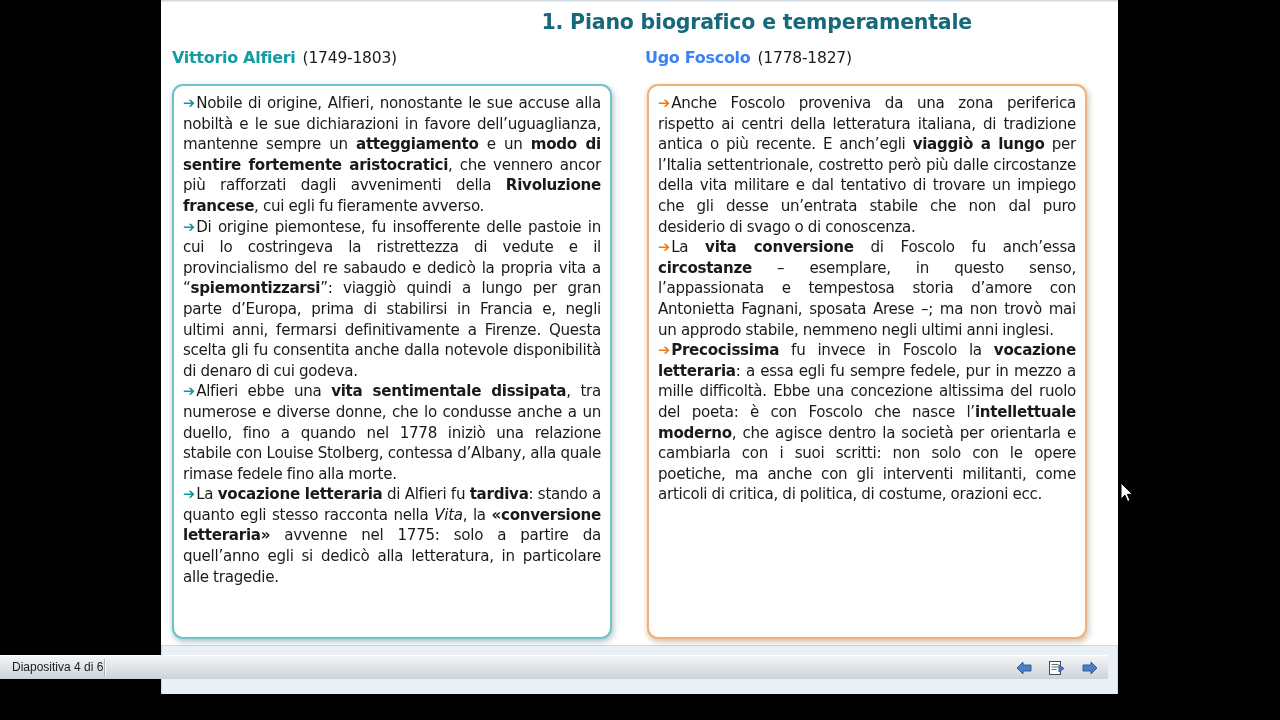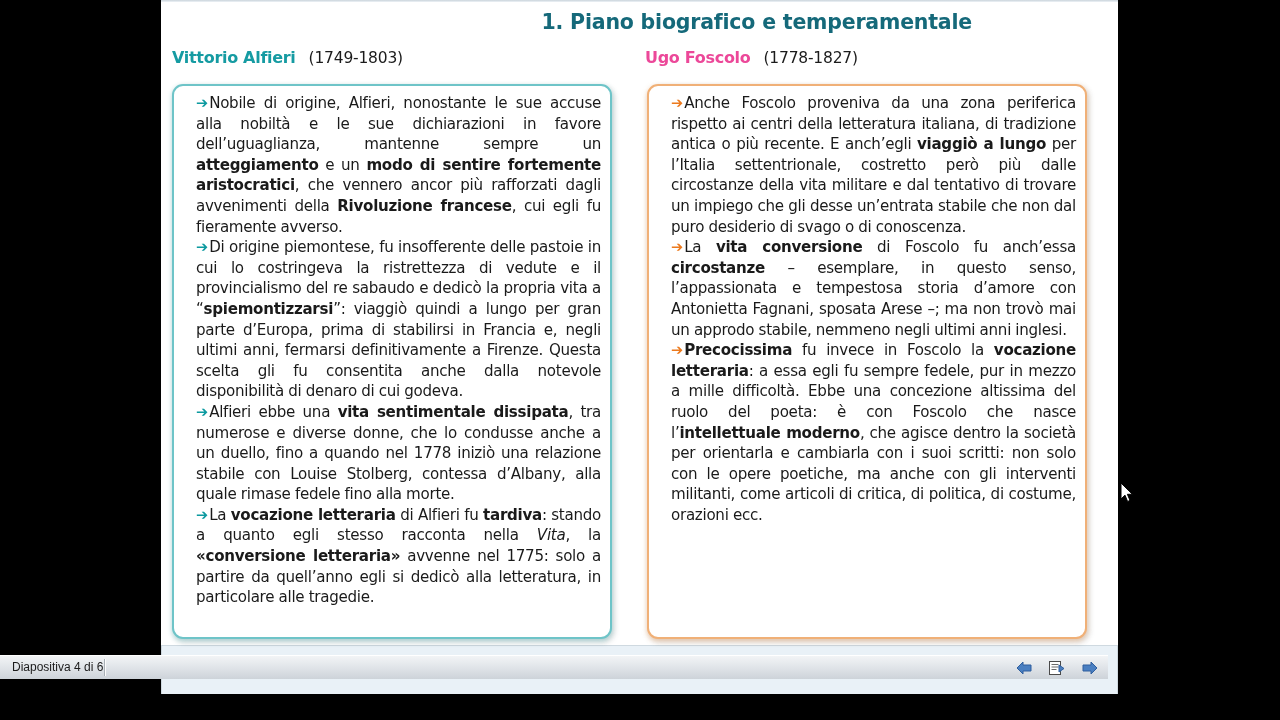--- a/index.html
+++ b/index.html
@@ -87,38 +87,38 @@
   }
   .col-heading .name {
     font-weight: bold;
     font-size: 16px;
     letter-spacing: -0.3px;
   }
   .col-heading .years {
     font-size: 15.5px;
     color: #1b1b1b;
     font-weight: normal;
-    margin-left: 13px;
+    margin-left: 7px;
     letter-spacing: -0.2px;
   }
   #heading-alfieri { left: 11px; }
   #heading-alfieri .name { color: #159ba2; }
   #heading-foscolo { left: 484px; }
-  #heading-foscolo .name { color: #ec4899; }
+  #heading-foscolo .name { color: #3b82f6; }
 
   
   .box {
     position: absolute;
     top: 84px;
     width: 440px;
     height: 555px;
     box-sizing: border-box;
     border-radius: 11px;
     background: #ffffff;
-    padding: 7px 9px 6px 22px;
+    padding: 7px 9px 6px 9px;
     overflow: hidden;
   }
   #box-alfieri {
     left: 11px;
     border: 2.5px solid #6ec4c8;
     box-shadow: 0 2px 5px rgba(110,196,200,0.45), 2px 3px 6px rgba(0,0,0,0.17);
   }
   #box-foscolo {
     left: 486px;
     border: 2.5px solid #f0b077;

